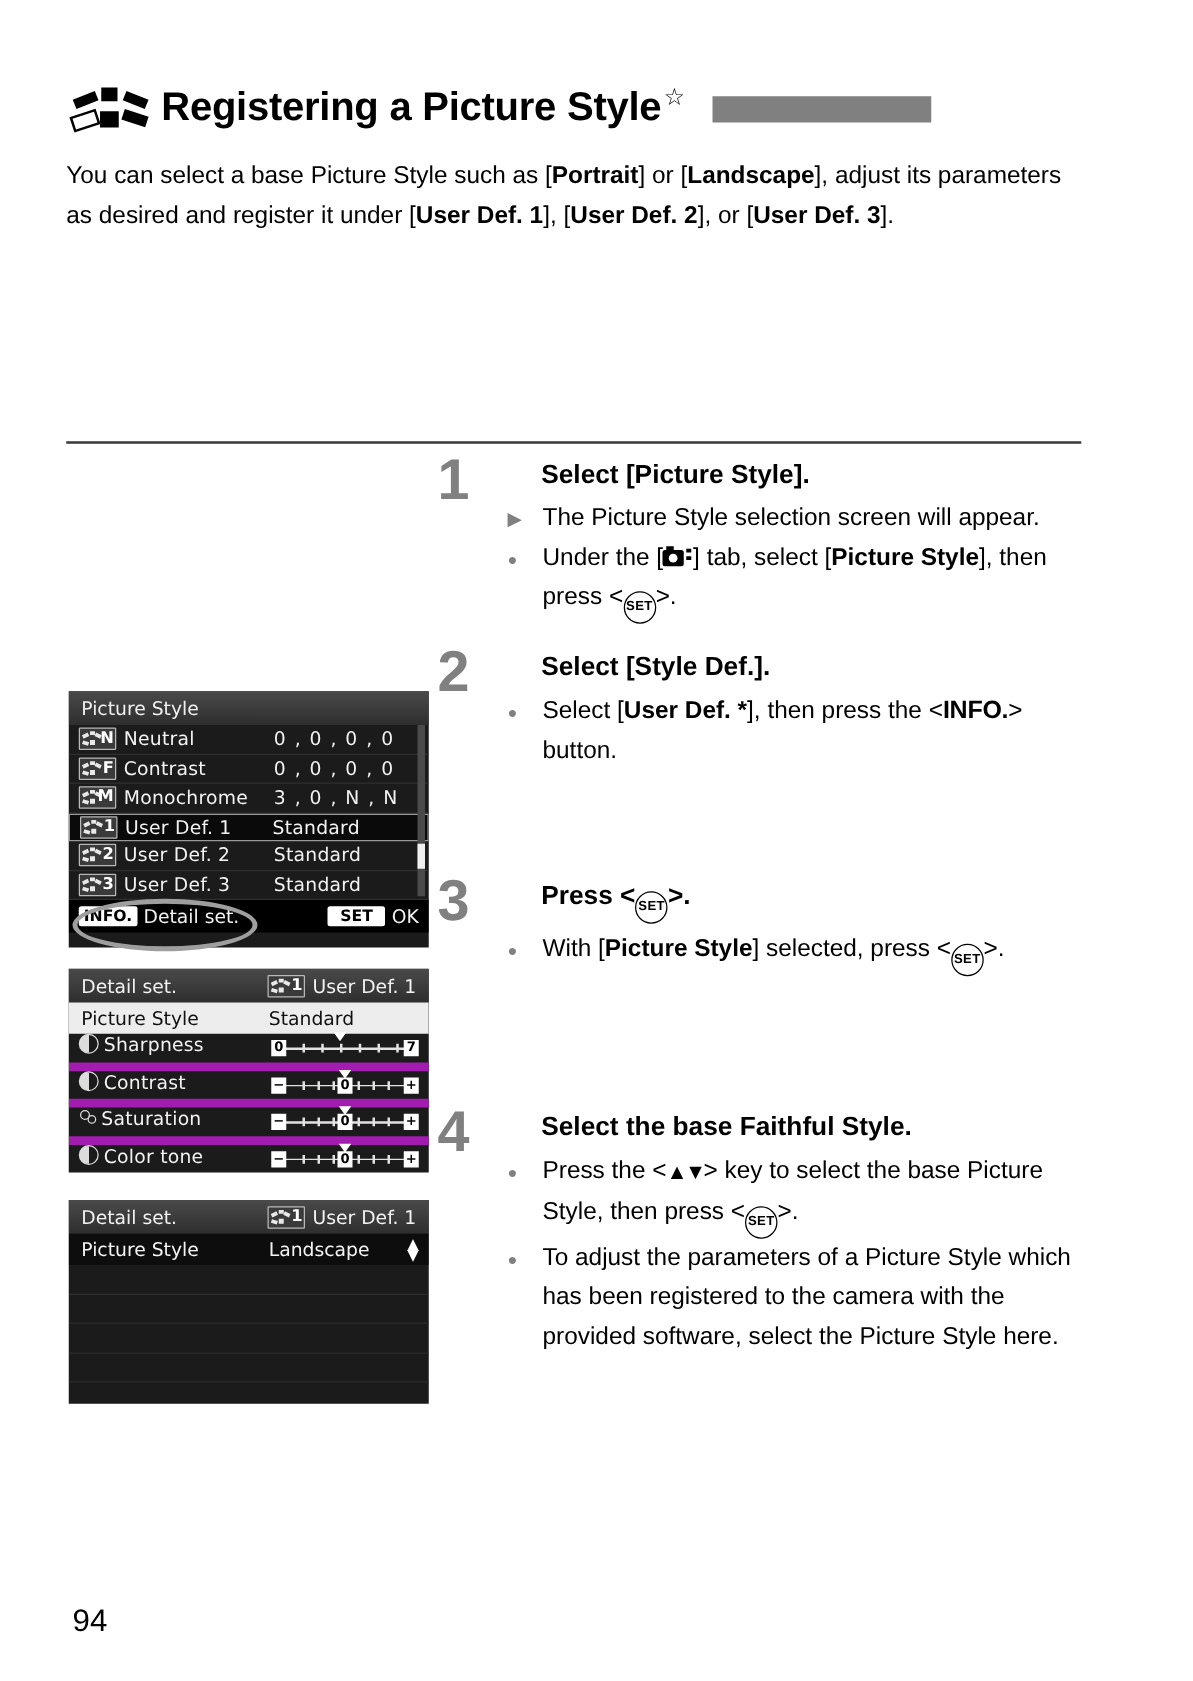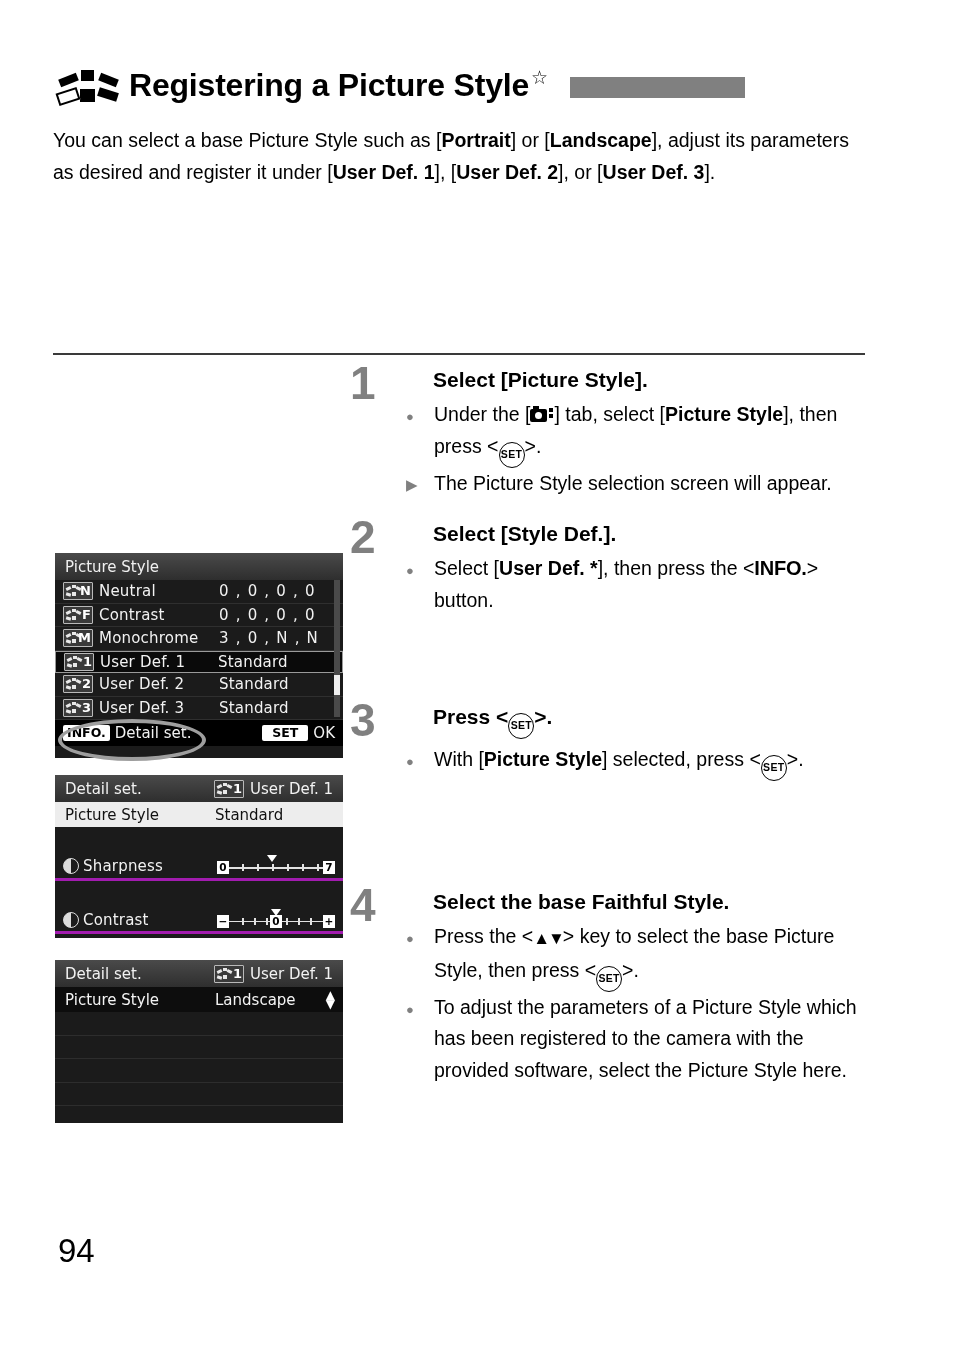--- a/index.html
+++ b/index.html
@@ -305,25 +305,24 @@
     display: flex;
     align-items: center;
     font-size: 15px;
     padding-left: 10px;
   }
   .ps-row .lbl { flex: 0 0 150px; }
   .ps-row.dark { background: #0d0d0d; color: #f4f4f4; }
   .param-row {
     height: 22.5px;
     display: flex;
-    align-items: center;
-    border-bottom: 3px solid #a21caf;
+    align-items: flex-start;
+    border-bottom: 7px solid #a21caf;
     font-size: 15px;
     padding-left: 8px;
-    margin-top: 28px;
   }
   .pic-circ {
     width: 14px; height: 14px;
     border-radius: 50%;
     border: 1.5px solid #dcdcdc;
     margin-right: 4px;
     flex: 0 0 14px;
     background: linear-gradient(to right, #dcdcdc 50%, #1b1b1b 50%);
   }
   .pic-circ.sat {
@@ -408,22 +407,22 @@
   }
   .blank-row {
     height: 22.5px;
     border-bottom: 1px solid #2d2d2d;
   }
 
   
   .page-num {
     position: absolute;
     left: 58px;
-    top: 1232px;
-    font-size: 33px;
+    top: 1283px;
+    font-size: 25px;
   }
 
   b { font-weight: bold; }
 </style>
 </head>
 <body>
 
 <div class="page-header">
   <span class="ps-icon">
     <i class="c-top"></i>
@@ -445,24 +444,24 @@
 
 <div class="divider"></div>
 
 <div class="steps">
 
   <div class="step" style="min-height:148px;">
     <span class="step-num">1</span>
     <div class="step-title">Select [Picture Style].</div>
     <div class="bullets">
       <div class="bullet">
-        <span class="mk dot"></span><span>Under the [</span><span class="cam-tab"><span class="body"></span><span class="bump"></span><span class="lens"></span><span class="d1"></span><span class="d2"></span></span><span>] tab, select [</span><b>Picture Style</b><span>], then press &lt;</span><span class="set-key">SET</span><span>&gt;.</span>
+        <span class="mk tri"></span><span>The Picture Style selection screen will appear.</span>
       </div>
       <div class="bullet">
-        <span class="mk tri"></span><span>The Picture Style selection screen will appear.</span>
+        <span class="mk dot"></span><span>Under the [</span><span class="cam-tab"><span class="body"></span><span class="bump"></span><span class="lens"></span><span class="d1"></span><span class="d2"></span></span><span>] tab, select [</span><b>Picture Style</b><span>], then press &lt;</span><span class="set-key">SET</span><span>&gt;.</span>
       </div>
     </div>
   </div>
 
   <div class="step" style="min-height:183px; margin-top:6px;">
     <span class="step-num">2</span>
     <div class="step-title">Select [Style Def.].</div>
     <div class="bullets">
       <div class="bullet">
         <span class="mk dot"></span><span>Select [</span><b>User Def. *</b><span>], then press the &lt;</span><span class="info-key">INFO.</span><span>&gt; button.</span>

